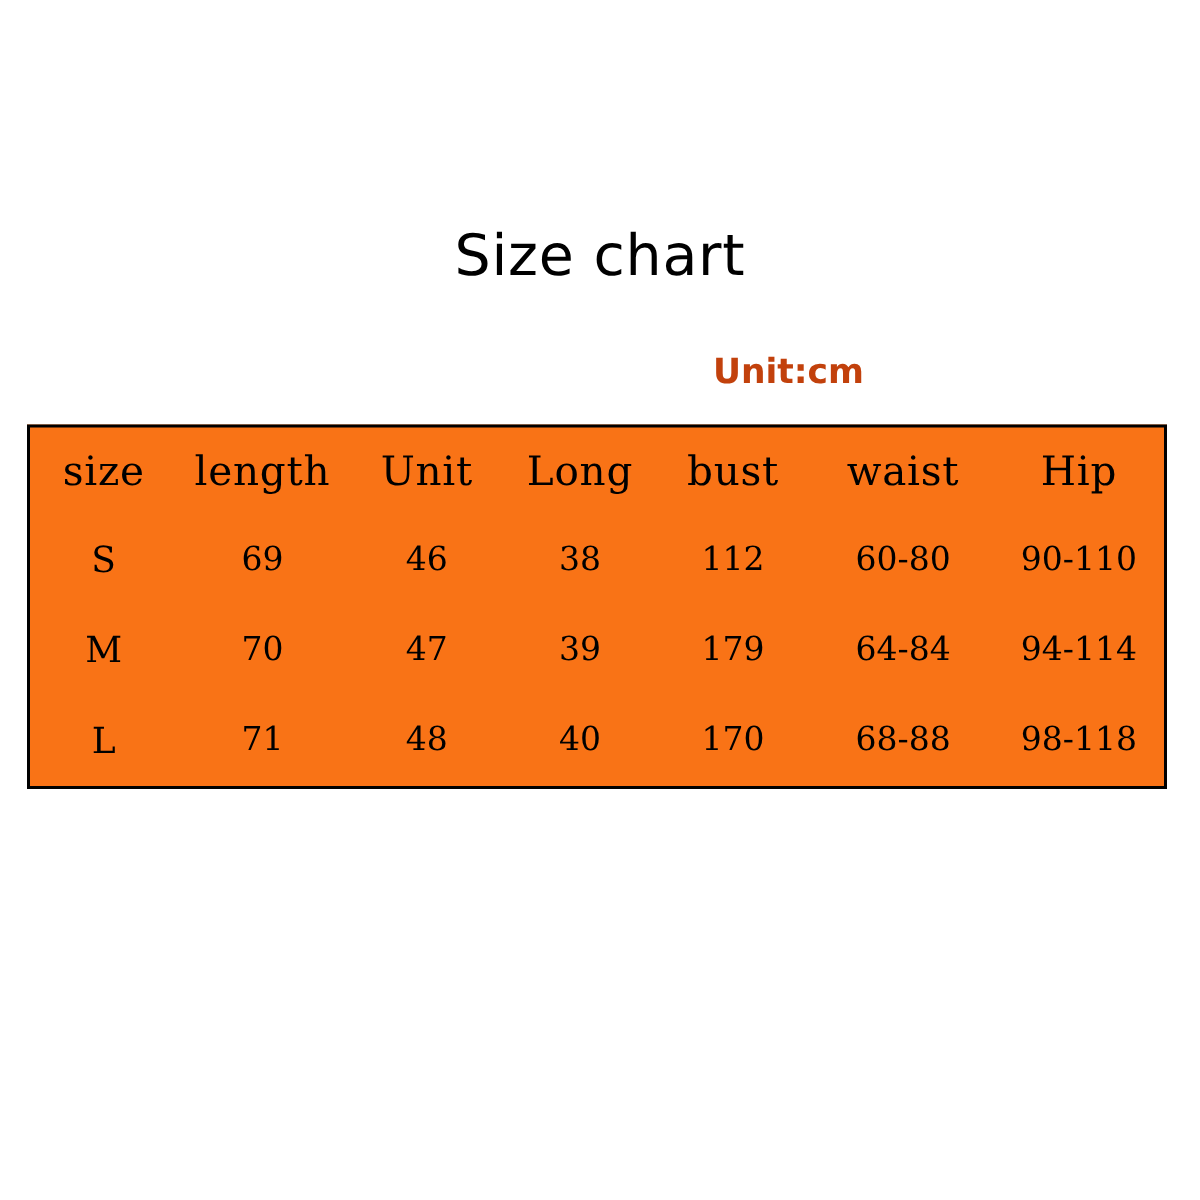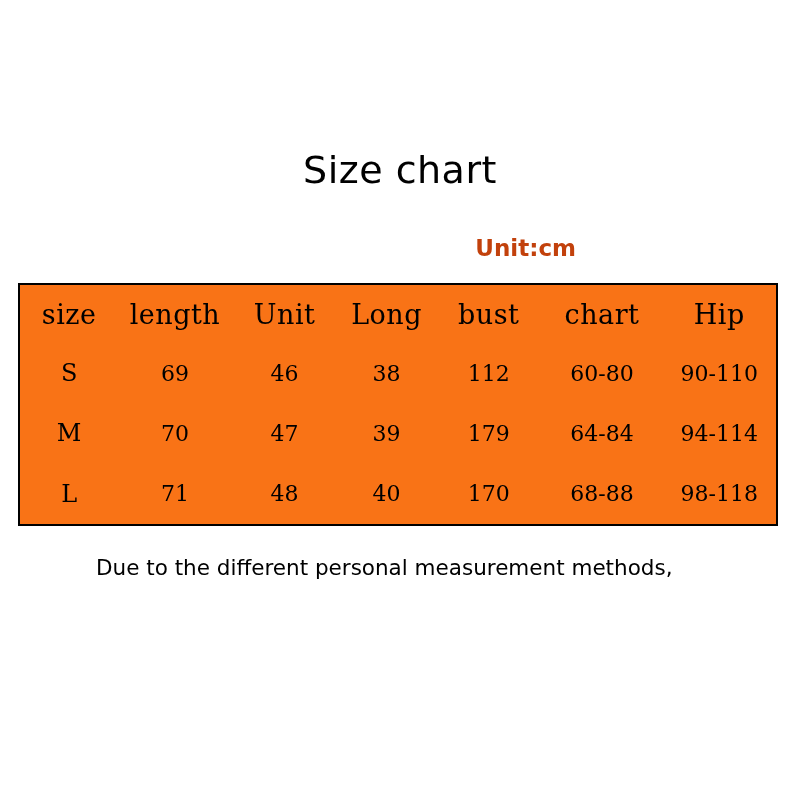--- a/index.html
+++ b/index.html
@@ -122,21 +122,21 @@
           <col class="c5">
           <col class="c6">
       </colgroup>
       <thead>
         <tr>
           <th>size</th>
           <th>length</th>
           <th>Unit</th>
           <th>Long</th>
           <th>bust</th>
-          <th>chart</th>
+          <th>waist</th>
           <th>Hip</th>
         </tr>
       </thead>
       <tbody>
         <tr>
           <td class="size-cell">S</td>
           <td>69</td>
           <td>46</td>
           <td>38</td>
           <td>112</td>
@@ -159,16 +159,15 @@
           <td>40</td>
           <td>170</td>
           <td>68-88</td>
           <td>98-118</td>
         </tr>
       </tbody>
     </table>
   </div>
 
   <div class="note">
-    <div>Due to the different personal measurement methods,</div>
   </div>
 
 </div>
 
 </body></html>

